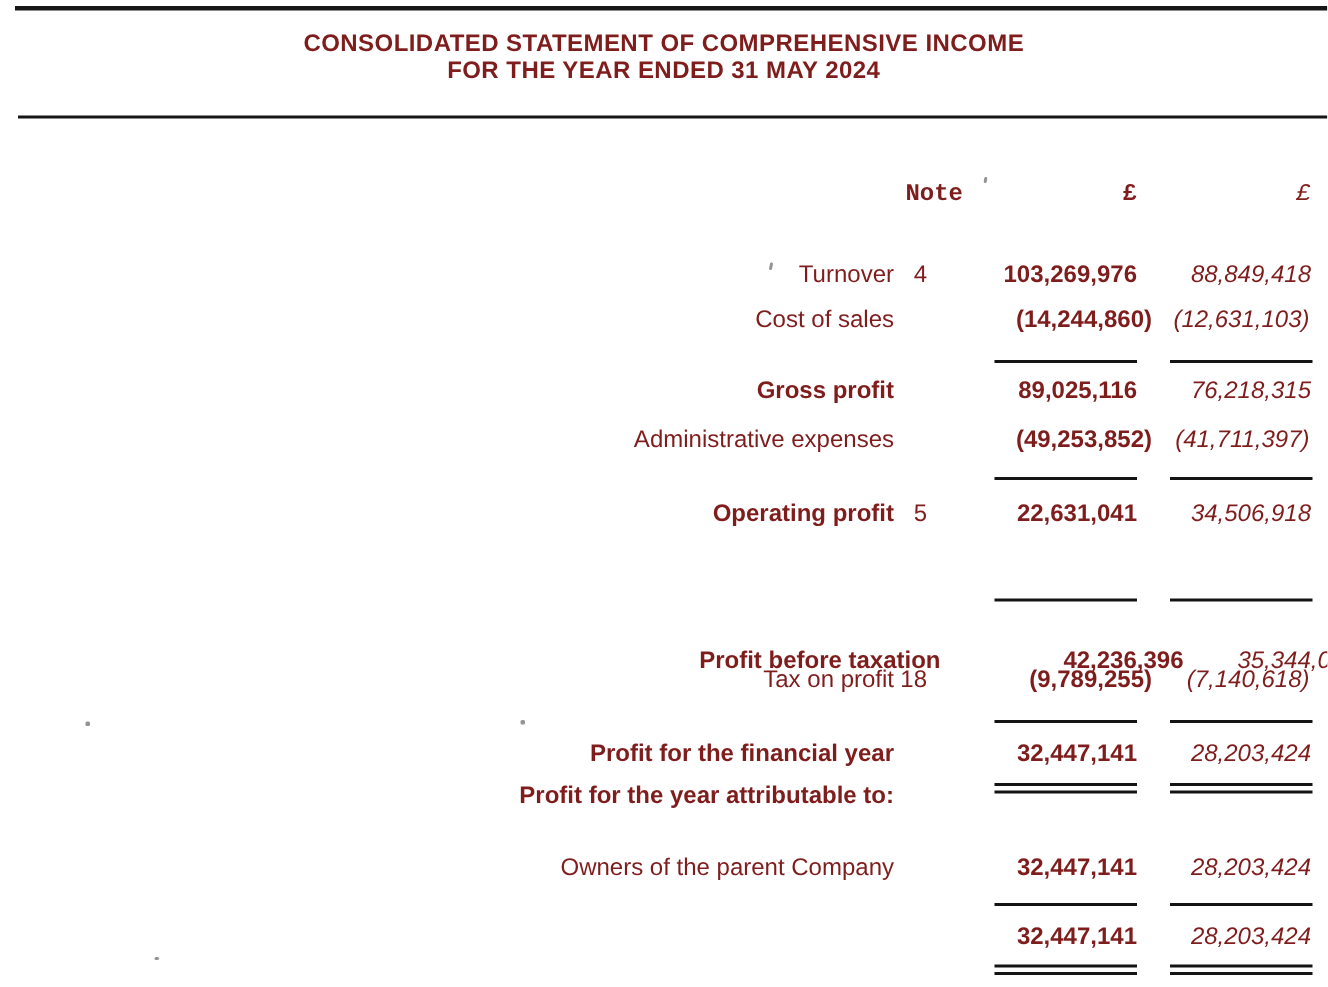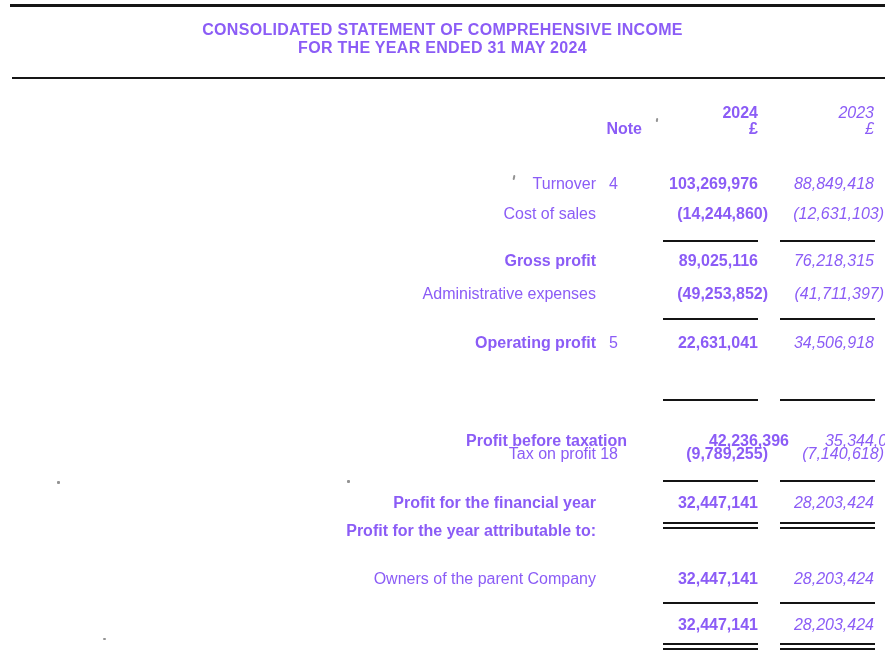--- a/index.html
+++ b/index.html
@@ -1,20 +1,20 @@
 <!DOCTYPE html>
 <html><head>
 <meta charset="utf-8">
 <style>
   html,body{margin:0;padding:0;background:#ffffff;}
   .sheet{
     position:relative;
     width:885px;height:658px;
     background:#ffffff;
-    color:#8b5cf6;
+    color:#7f1d1d;
     font-family:"Liberation Sans","DejaVu Sans",sans-serif;
     overflow:hidden;
   }
   .hr{position:absolute;right:0;background:#161616;}
   .hr-top{top:4px;left:10px;height:3px;}
   .hr-sub{top:77px;left:12px;height:2px;}
 
   .title{
     position:absolute;top:21px;left:0;right:0;
     text-align:center;font-weight:bold;font-size:16px;line-height:18px;
@@ -24,42 +24,42 @@
   .row{
     position:absolute;left:0;width:885px;
     display:grid;
     grid-template-columns:596px 48px 124px 117px;
     font-size:16px;line-height:18px;
     white-space:nowrap;
   }
   .c1{padding-left:14px;text-align:right;}
   .c2{text-align:right;}
   .c3{text-align:right;}
-  .c4{text-align:right;padding-right:1px;}
+  .c4{text-align:right;padding-right:12px;}
   .note-num{padding-right:26px;}
   .note-head{padding-right:2px;font-weight:bold;}
   .v24{font-weight:bold;}
   .v23{font-style:italic;}
   .boldlbl .c1{font-weight:bold;}
   .c3.pp{padding-right:10px;}
   .c4.pp{padding-right:11px;}
 
   
   .vrule{
     justify-self:end;width:95px;height:2px;margin-right:10px;
     background:#141414;
   }
   .vrule.dbl{
     height:7px;background:none;box-sizing:border-box;
     border-top:2px solid #141414;border-bottom:2px solid #141414;
   }
 
   
   .row-yh   {top:104px;}
-  .row-uh   {top:120px;}
+  .row-uh   {top:120px;font-family:Liberation Mono, monospace;}
   .row-1    {top:175px;}
   .row-2    {top:205px;}
   .rr-1     {top:240px;}
   .row-3    {top:252px;}
   .row-4    {top:285px;}
   .rr-2     {top:318px;}
   .row-5    {top:334px;}
   .row-6    {top:367px;}
   .rr-3     {top:399px;}
   .row-7    {top:432px;margin-left:31px;}
@@ -82,26 +82,20 @@
 
   <div class="hr hr-top"></div>
 
   <div class="title">
     <div>CONSOLIDATED STATEMENT OF COMPREHENSIVE INCOME</div>
     <div>FOR THE YEAR ENDED 31 MAY 2024</div>
   </div>
 
   <div class="hr hr-sub"></div>
 
-  <div class="row row-yh">
-    <div class="c1"></div>
-    <div class="c2"></div>
-    <div class="c3 v24 num pp">2024</div>
-    <div class="c4 v23 num pp">2023</div>
-  </div>
   <div class="row row-uh">
     <div class="c1"></div>
     <div class="c2 note-head">Note</div>
     <div class="c3 v24 num pp">£</div>
     <div class="c4 v23 num pp">£</div>
   </div>
 
   <div class="row row-1">
     <div class="c1">Turnover</div>
     <div class="c2 note-num">4</div>

